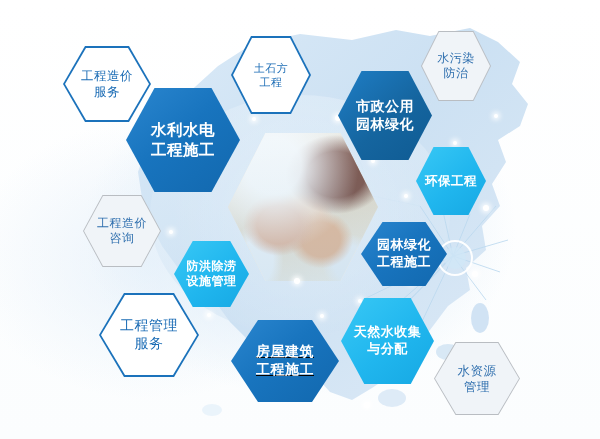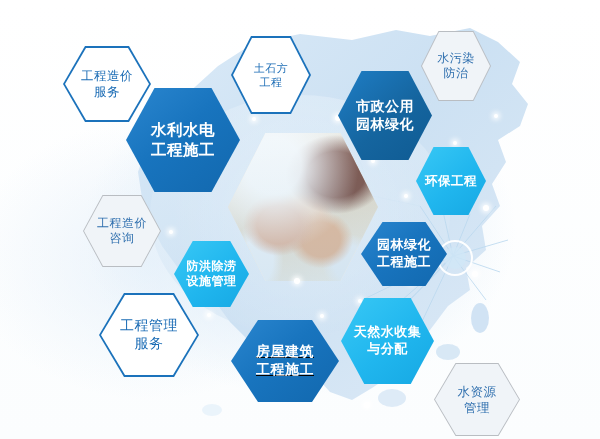--- a/index.html
+++ b/index.html
@@ -249,21 +249,21 @@
       <div class="hex fill-cyan" style="left: 341px; top: 298px; width: 93px; height: 86px;">
         <div class="shape"></div>
         <div class="lbl" style="font-size: 13px;">天然水收集
 与分配</div>
       </div>
       <div class="hex fill-blue" style="left: 231px; top: 320px; width: 108px; height: 82px; text-decoration: underline;">
         <div class="shape"></div>
         <div class="lbl" style="font-size: 14px;">房屋建筑
 工程施工</div>
       </div>
-      <div class="hex out-gray" style="left: 434px; top: 363px; width: 86px; height: 73px;">
+      <div class="hex out-gray" style="left: 434px; top: 342px; width: 86px; height: 73px;">
         <div class="shape"></div>
         <div class="shape-inner"></div>
         <div class="lbl" style="font-size: 12.5px;">水资源
 管理</div>
       </div>
     </div>
 
 </div>
 
 </body></html>

